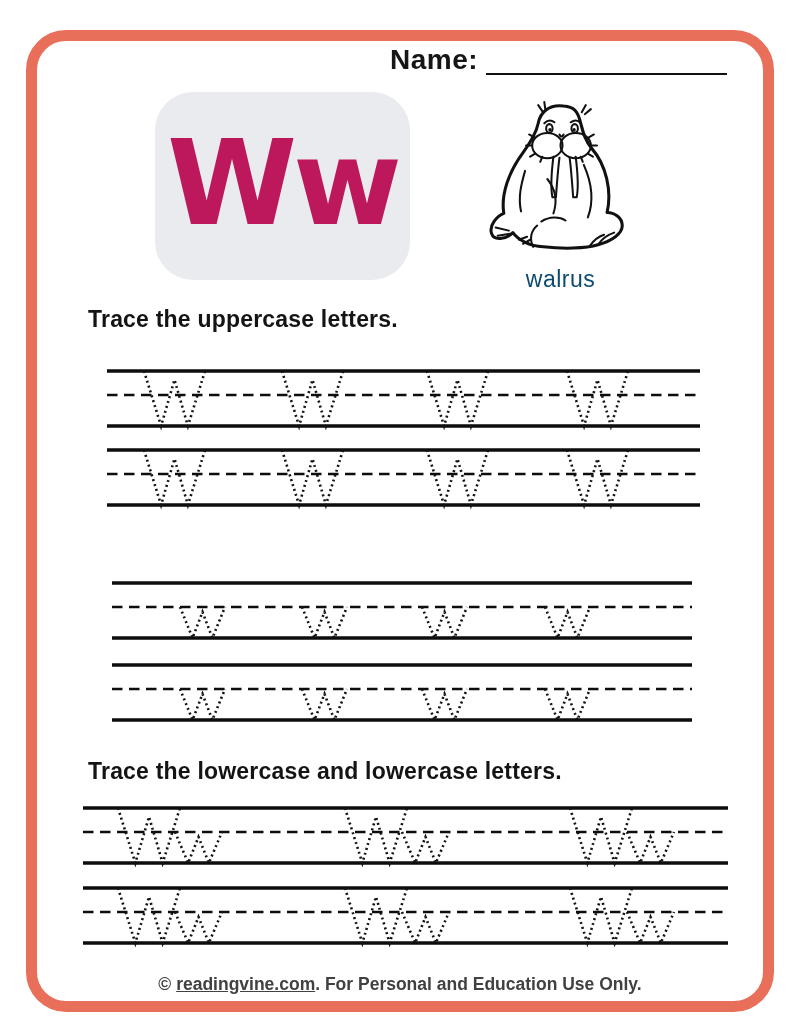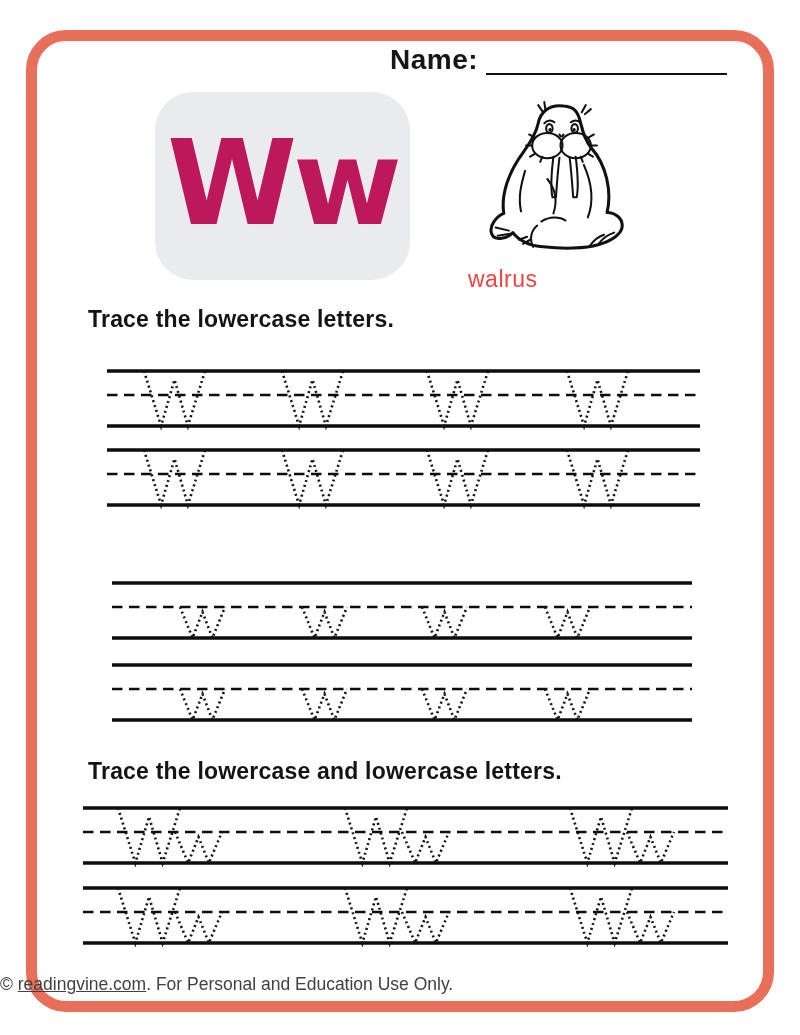--- a/index.html
+++ b/index.html
@@ -55,25 +55,25 @@
   }
   .animal-figure {
     position: absolute;
     left: 483px; top: 98px;
     width: 155px; height: 162px;
   }
   .animal-label {
     position: absolute;
     left: 468px; top: 266px;
     width: 185px;
-    text-align: left;
+    text-align: center;
     font-size: 23px;
     font-weight: 500;
     letter-spacing: 0.5px;
-    color: #ef4444;
+    color: #0c4a6e;
   }
   .section-heading {
     position: absolute;
     left: 88px;
     font-size: 23px;
     font-weight: 700;
     letter-spacing: 0.2px;
     color: #141414;
   }
   #heading-uppercase { top: 306px; }
@@ -89,22 +89,24 @@
     stroke-dasharray: 2 3.1;
     stroke-linejoin: miter;
   }
   .walrus-line  { fill: none; stroke: #111111; stroke-width: 3;   stroke-linecap: round; stroke-linejoin: round; }
   .walrus-thin  { fill: none; stroke: #111111; stroke-width: 2;   stroke-linecap: round; stroke-linejoin: round; }
   .walrus-fill  { fill: #111111; stroke: none; }
   .footer {
     position: absolute;
     left: 0; top: 974px;
     width: 100%;
+    text-align: center;
     font-size: 17.5px;
     color: #414141;
+    font-weight: bold;
   }
   .footer a {
     color: #414141;
     text-decoration: underline;
     cursor: pointer;
   }
 </style>
 </head>
 <body>
 
@@ -161,21 +163,21 @@
     <path class="walrus-thin" d="M40 72 C36 86 33 98 36 112"></path>
     <path class="walrus-thin" d="M56 122 C64 117 74 117 80 121"></path>
 
     <path class="walrus-thin" d="M48 147 C44 139 46 131 52 126"></path>
     <path class="walrus-thin" d="M38 144 l7 -4 M34 140 l8 -3"></path>
     <path class="walrus-thin" d="M112 145 C116 139 122 135 128 133 M104 146 C108 140 112 137 118 135"></path>
   </svg>
 
   <div class="animal-label">walrus</div>
 
-  <div class="section-heading" id="heading-uppercase">Trace the lowercase letters.</div>
+  <div class="section-heading" id="heading-uppercase">Trace the uppercase letters.</div>
   <div class="section-heading" id="heading-mixed">Trace the lowercase and lowercase letters.</div>
 
   <div id="rows-host">
       <svg class="trace-row" width="593" height="62" viewBox="0 0 593 62" style="left: 107px; top: 368px;">
         <line x1="0" x2="593" y1="3" y2="3" class="guide-solid"></line>
         <line x1="0" x2="593" y1="27" y2="27" class="guide-dashed"></line>
         <line x1="0" x2="593" y1="58" y2="58" class="guide-solid"></line>
         <path d="M37 3 L54.08 58 L67.5 11.8 L80.92 58 L98 3" class="trace-letter"></path>
         <path d="M175 3 L192.08 58 L205.5 11.8 L218.92000000000002 58 L236 3" class="trace-letter"></path>
         <path d="M320 3 L337.08 58 L350.5 11.8 L363.92 58 L381 3" class="trace-letter"></path>

